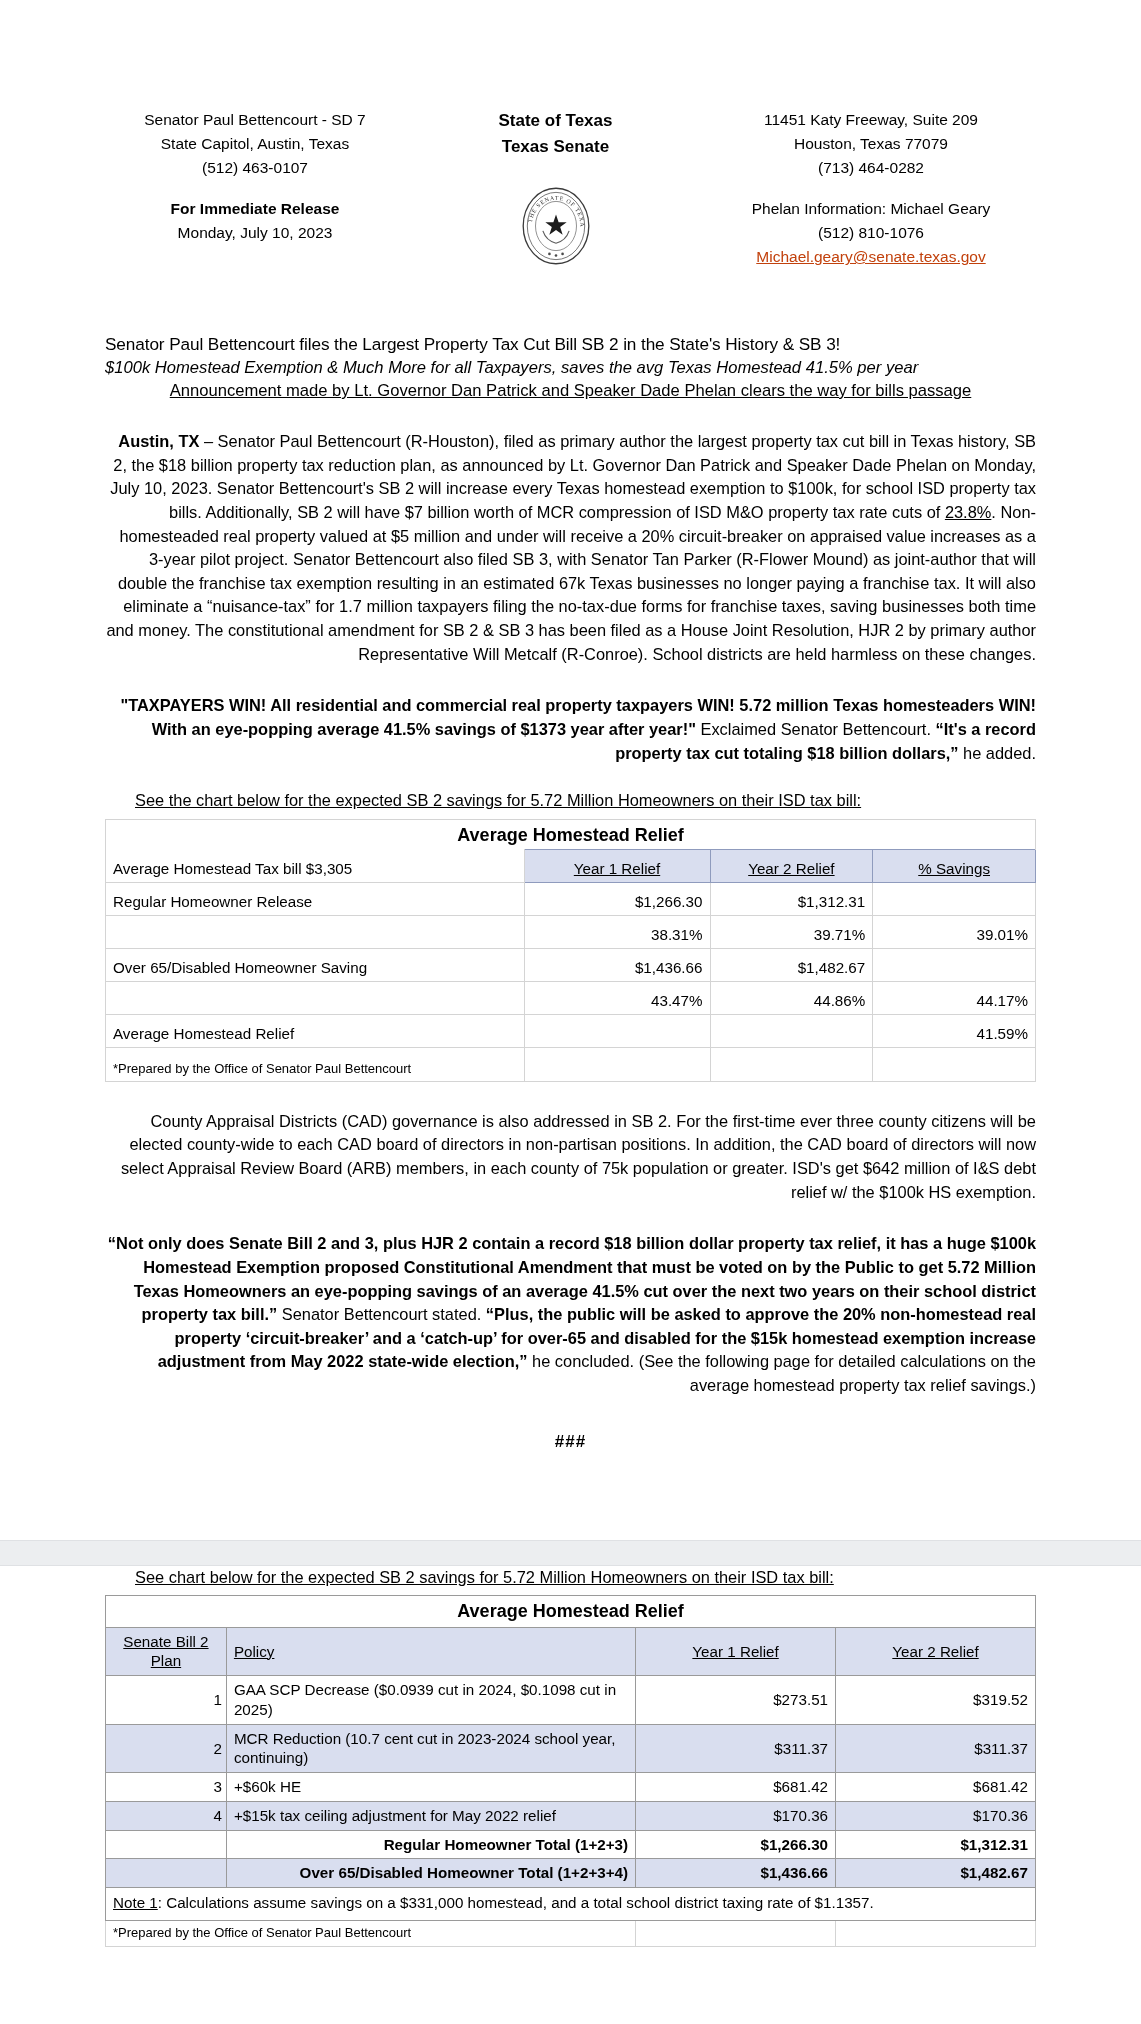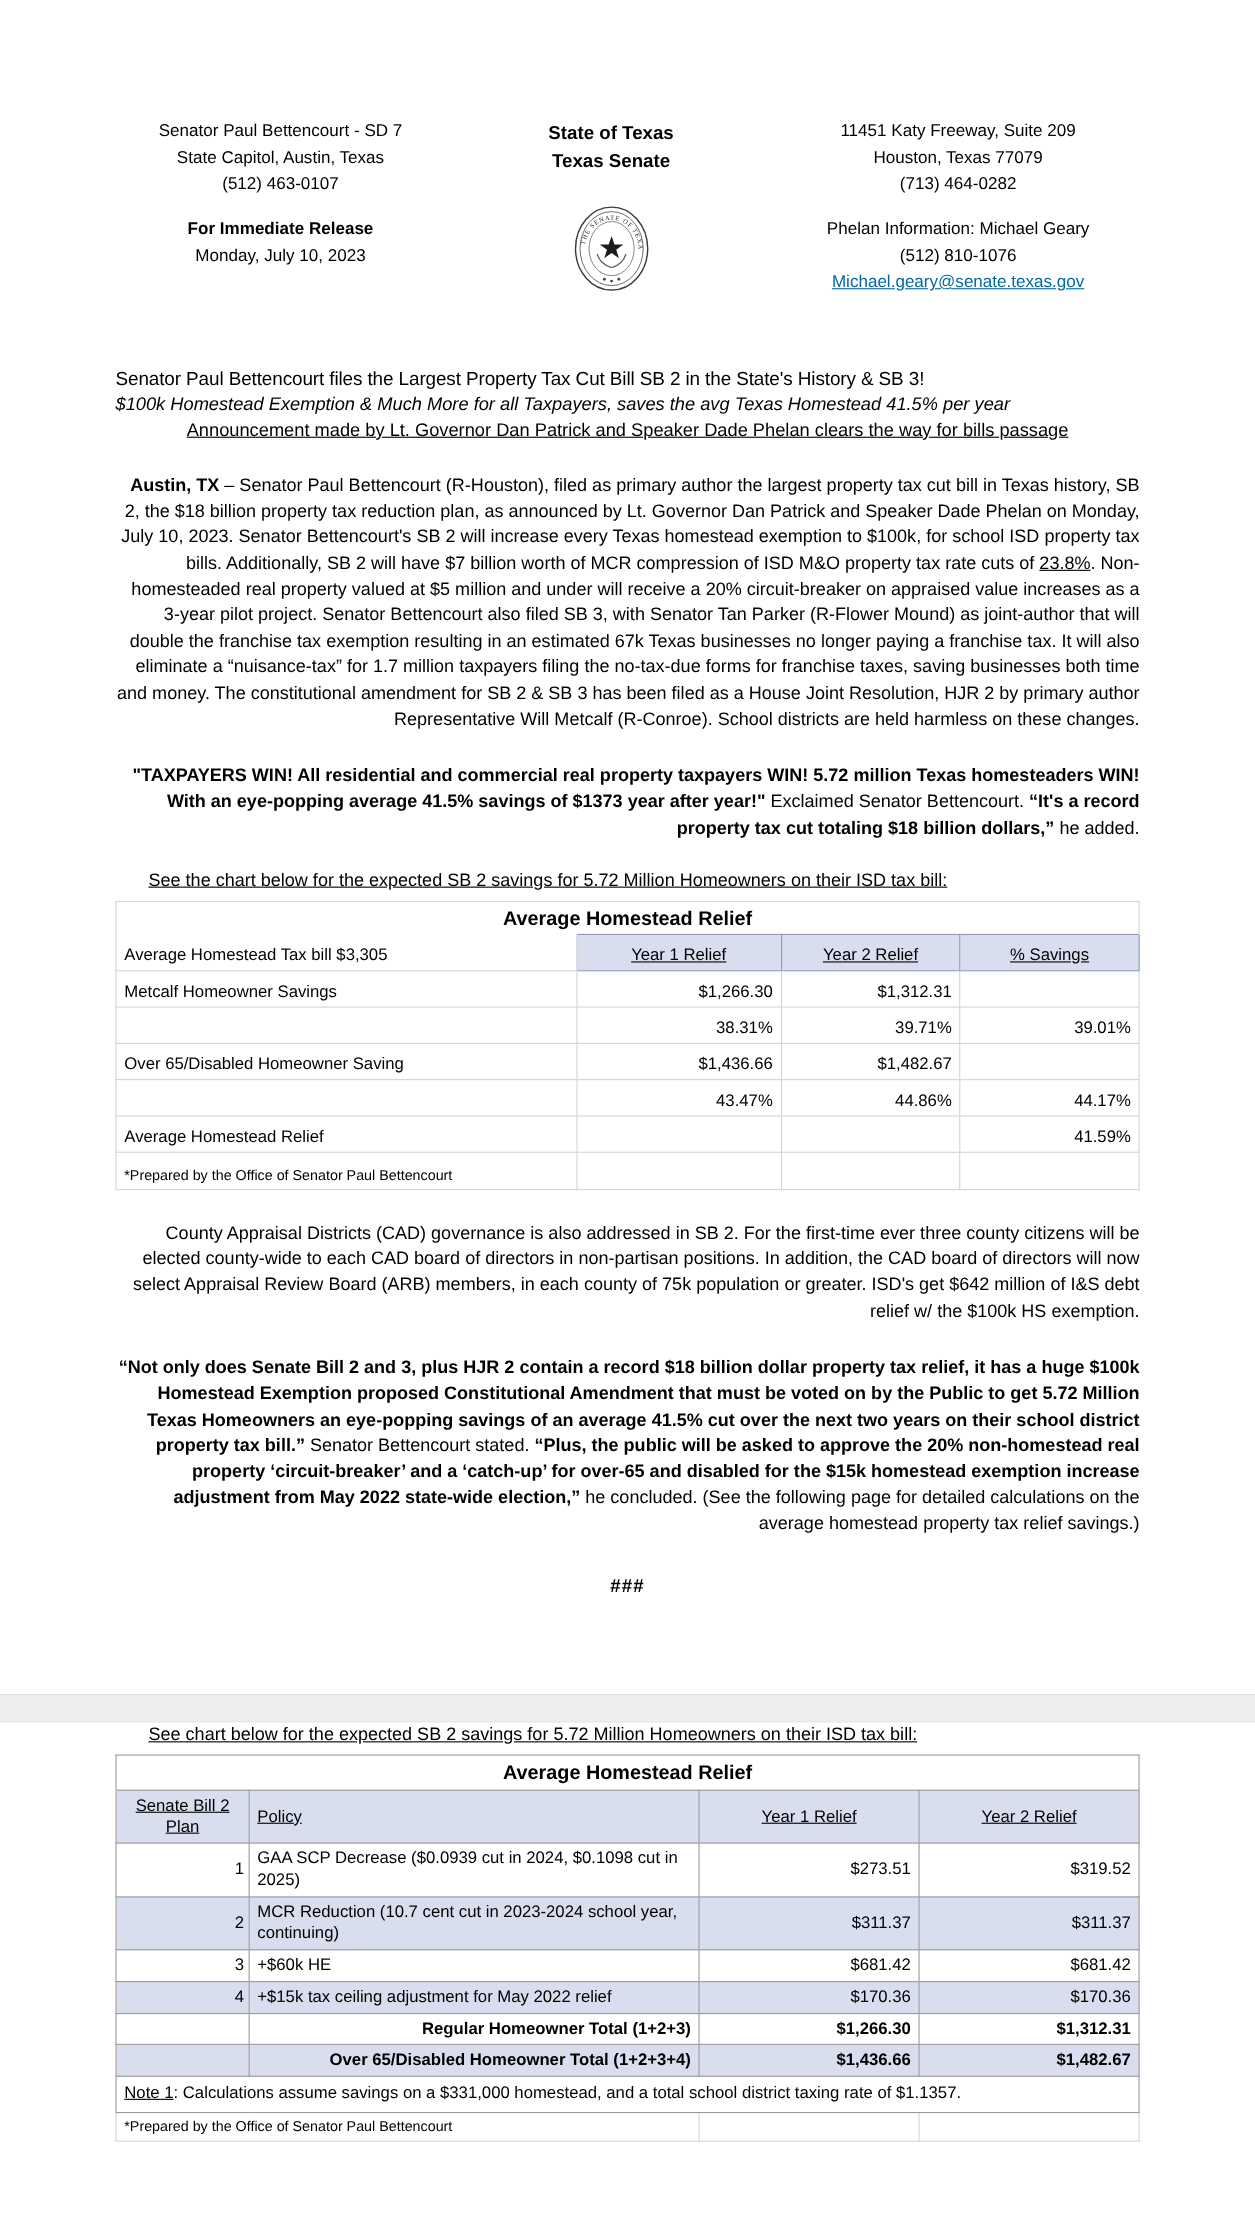--- a/index.html
+++ b/index.html
@@ -43,21 +43,21 @@
   }
   .lh-bold { font-weight: bold; }
   .lh-gap { height: 17px; }
 
   .seal {
     width: 82px;
     height: 82px;
     margin: 0 auto;
   }
   .email-link {
-    color: #0369a1;
+    color: #c2410c;
   }
 
   
   .headline-wrap {
     padding: 32px 105px 0 105px;
   }
   .headline {
     font-weight: normal;
     font-size: 17.2px;
     line-height: 1.33;
@@ -261,21 +261,21 @@
           <td class="t-title" colspan="4">Average Homestead Relief</td>
         </tr>
         <tr>
           <td class="white-top">Average Homestead Tax bill $3,305</td>
           <td class="t-head"><span>Year 1 Relief</span></td>
           <td class="t-head"><span>Year 2 Relief</span></td>
           <td class="t-head"><span>% Savings</span></td>
         </tr>
 
         <tr>
-          <td>Metcalf Homeowner Savings</td>
+          <td>Regular Homeowner Release</td>
           <td class="num">$1,266.30</td>
           <td class="num">$1,312.31</td>
           <td class="num"></td>
         </tr>
         <tr>
           <td></td>
           <td class="num">38.31%</td>
           <td class="num">39.71%</td>
           <td class="num">39.01%</td>
         </tr>

